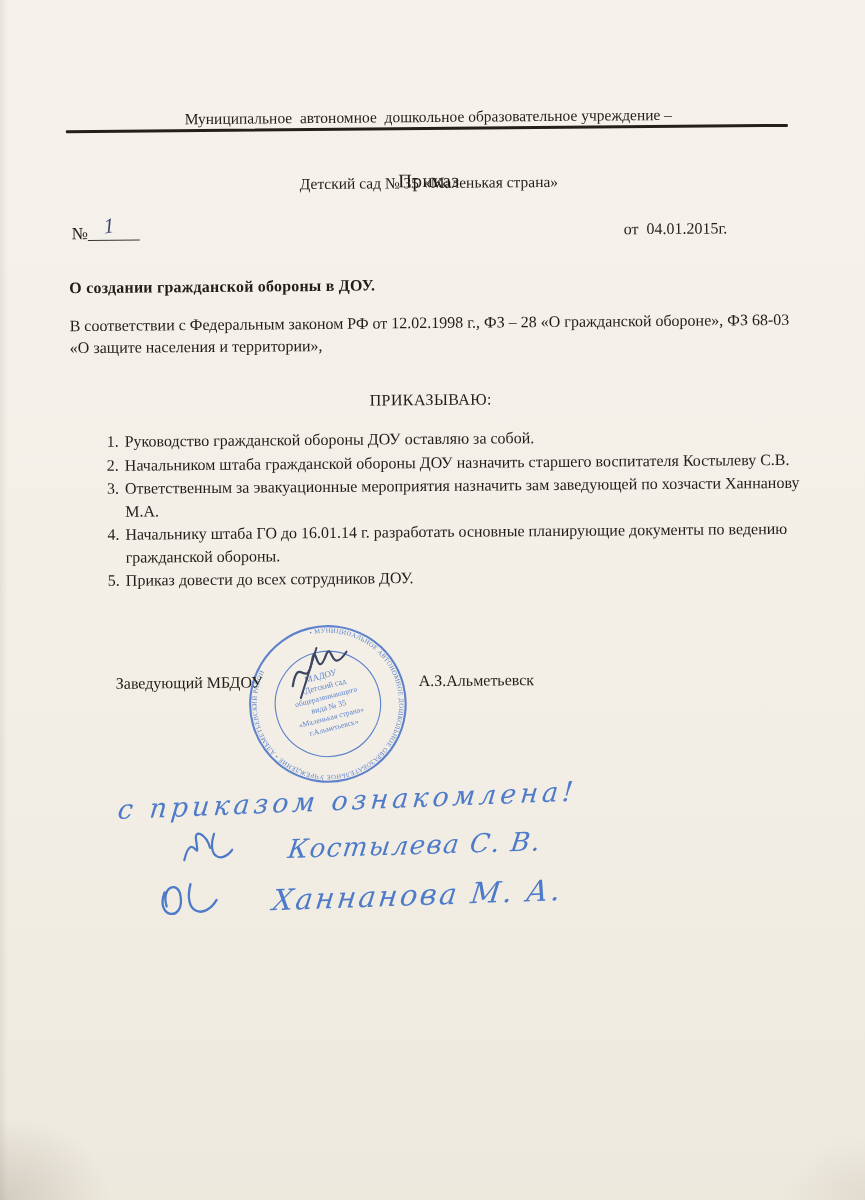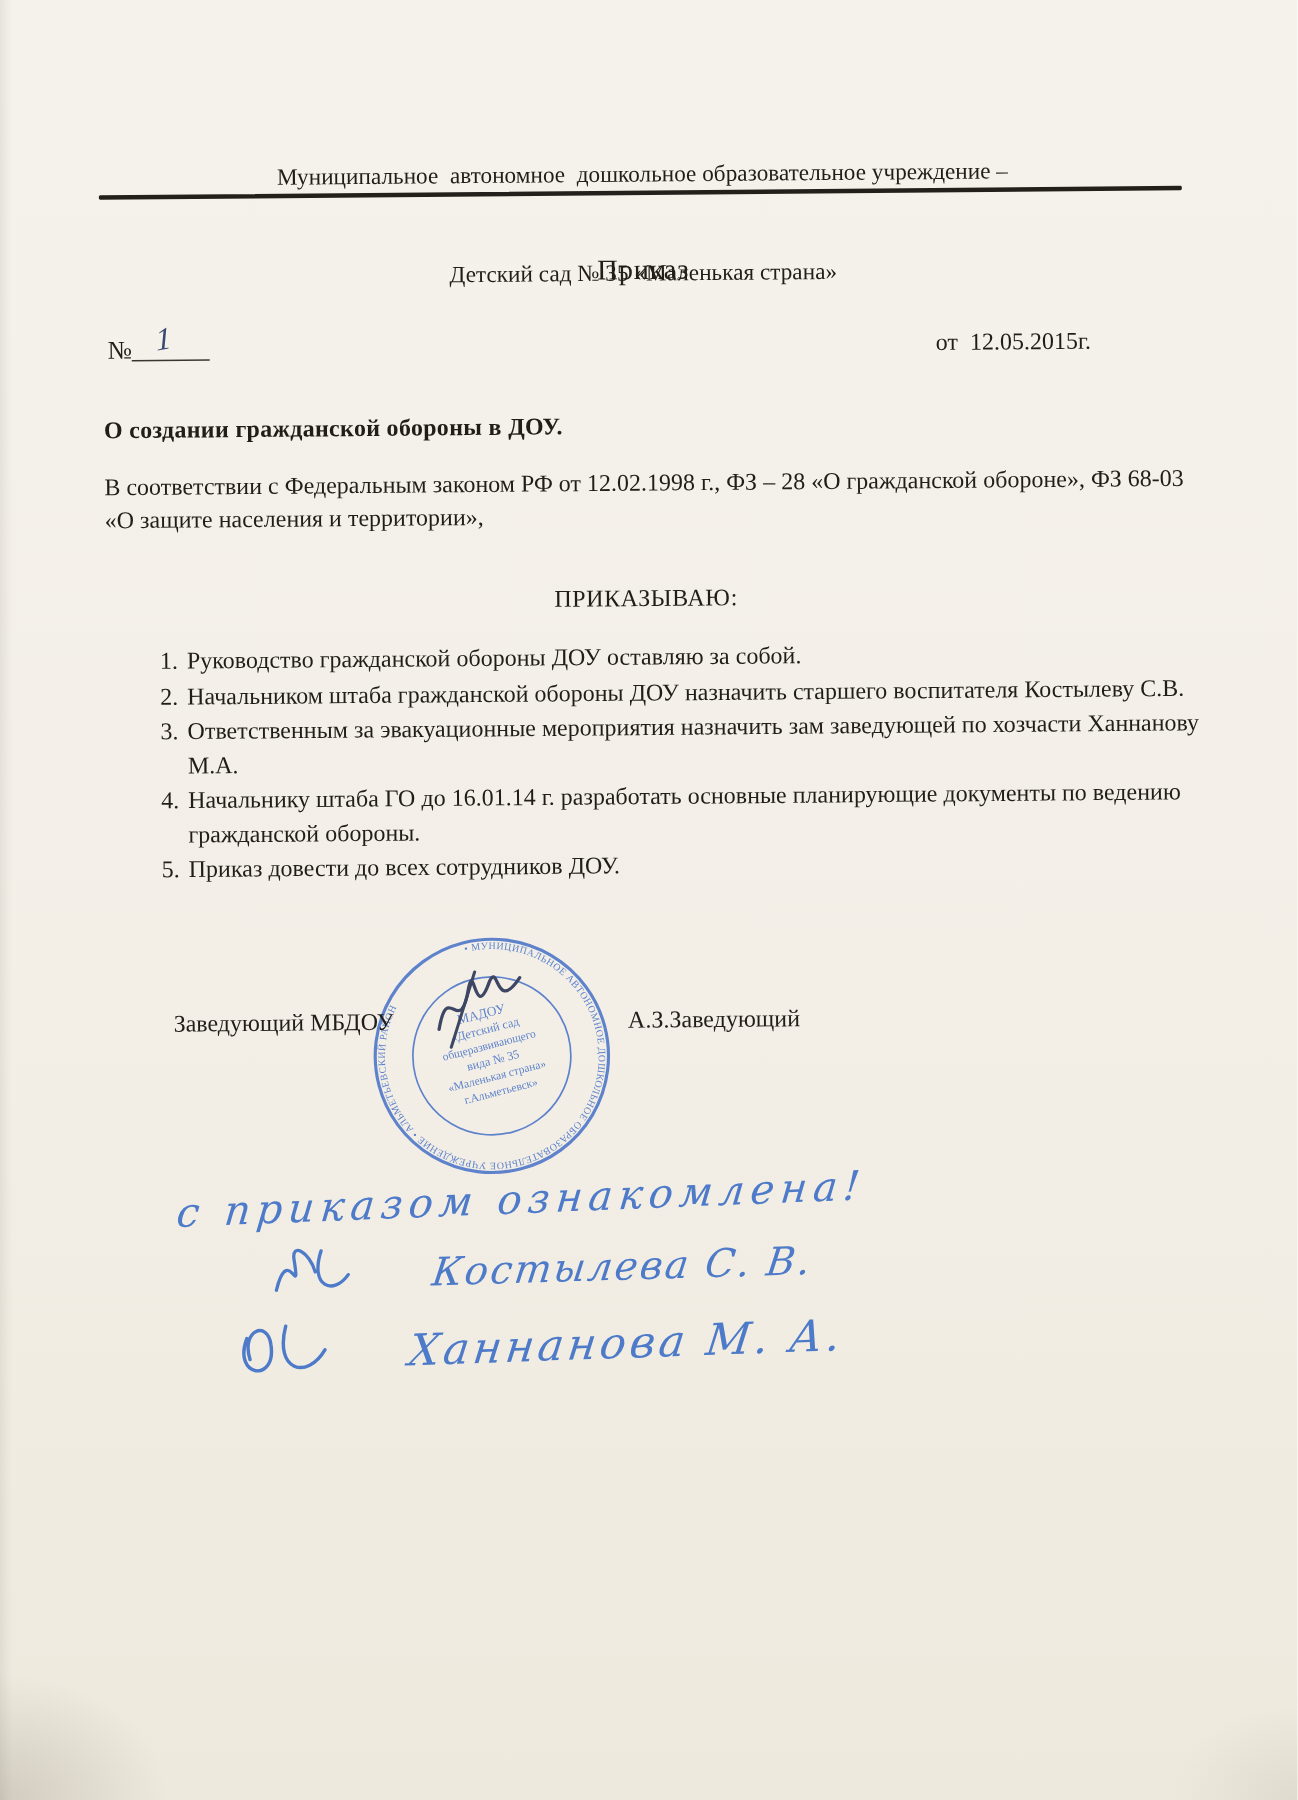--- a/index.html
+++ b/index.html
@@ -85,38 +85,38 @@
   </div>
 
   <div class="rule"></div>
 
   <div class="doc-title">Приказ</div>
 
   <div class="number-row">
     <span>№</span><span class="number-blank"><span class="hand-number">1</span></span>
   </div>
 
-  <div class="date-text">от  12.05.2015г.</div>
+  <div class="date-text">от  04.01.2015г.</div>
 
   <div class="subject">О создании гражданской обороны в ДОУ.</div>
 
   <div class="preamble">В соответствии с Федеральным законом РФ от 12.02.1998 г., ФЗ – 28 «О гражданской обороне», ФЗ 68-03 «О защите населения и территории»,</div>
 
   <div class="resolution-word">ПРИКАЗЫВАЮ:</div>
 
   <ol class="order-list">
     <li>Руководство гражданской обороны ДОУ оставляю за собой.</li>
     <li>Начальником штаба гражданской обороны ДОУ назначить старшего воспитателя Костылеву С.В.</li>
     <li>Ответственным за эвакуационные мероприятия назначить зам заведующей по хозчасти Ханнанову М.А.</li>
     <li>Начальнику штаба ГО до 16.01.14 г. разработать основные планирующие документы по ведению гражданской обороны.</li>
     <li>Приказ довести до всех сотрудников ДОУ.</li>
   </ol>
 
   <div class="signer-title">Заведующий МБДОУ</div>
-  <div class="signer-name">А.З.Заведующий</div>
+  <div class="signer-name">А.З.Альметьевск</div>
 
   <div class="stamp-wrap">
     <svg viewBox="0 0 200 200">
       <defs>
         <path id="ringPath" d="M 100,12 a 88,88 0 1 1 -0.01,0"></path>
       </defs>
       <circle cx="100" cy="100" r="96" fill="none" stroke="#4a74c8" stroke-width="2.6"></circle>
       <circle cx="100" cy="100" r="65" fill="none" stroke="#4a74c8" stroke-width="1.4"></circle>
       <text font-size="8.2" fill="#4a74c8" letter-spacing="0.4">
         <textPath href="#ringPath">• МУНИЦИПАЛЬНОЕ АВТОНОМНОЕ ДОШКОЛЬНОЕ ОБРАЗОВАТЕЛЬНОЕ УЧРЕЖДЕНИЕ • АЛЬМЕТЬЕВСКИЙ РАЙОН</textPath>

